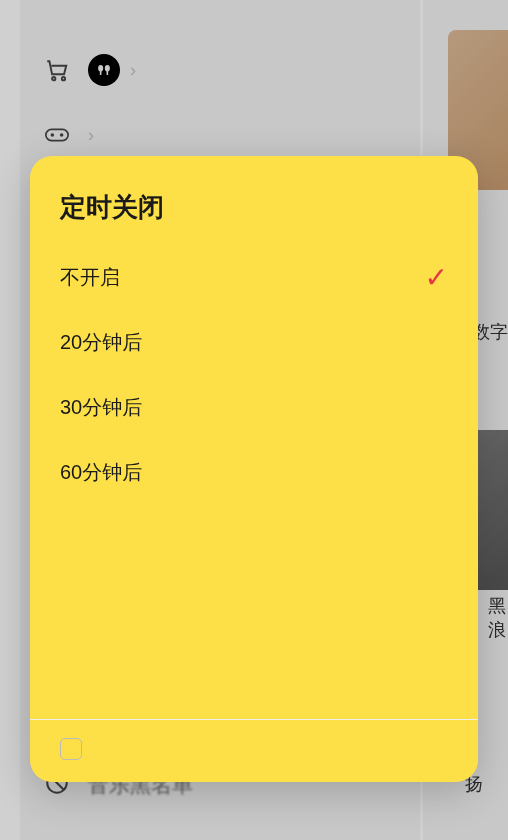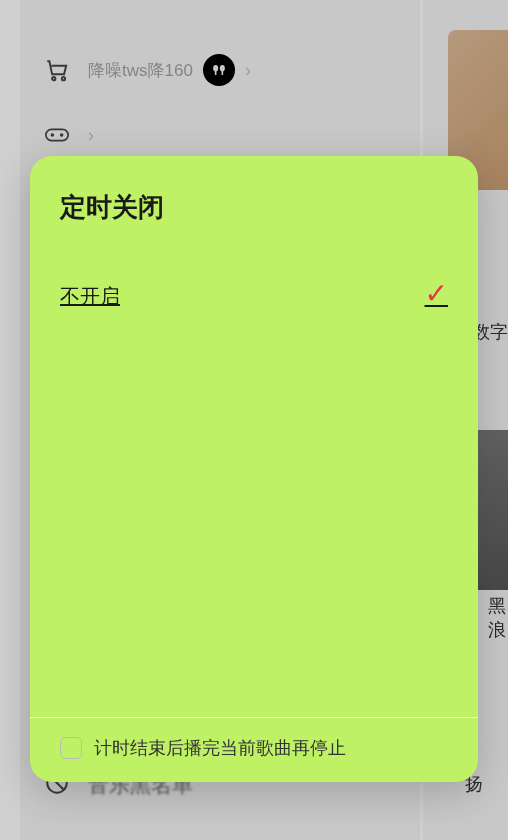--- a/index.html
+++ b/index.html
@@ -130,48 +130,47 @@
       background: rgba(0, 0, 0, 0.15);
     }
     
     
     .modal {
       position: absolute;
       left: 30px;
       top: 156px;
       width: 448px;
       height: 626px;
-      background: #bef264;
+      background: #fde047;
       border-radius: 22px;
       box-shadow: 0 10px 40px rgba(0,0,0,0.2);
       display: flex;
       flex-direction: column;
     }
     
     .modal-title {
       padding: 34px 30px 20px 30px;
       font-size: 26px;
       font-weight: 700;
       color: #1a1a1a;
     }
     
     .modal-list {
       flex: 1;
       padding: 0 30px;
     }
     
     .modal-option {
       display: flex;
-      align-items: flex-end;
+      align-items: center;
       justify-content: space-between;
       height: 65px;
       font-size: 20px;
       color: #1a1a1a;
       cursor: pointer;
-      text-decoration: underline;
     }
     
     .modal-option .check {
       color: #e63946;
       font-size: 28px;
       font-weight: normal;
     }
     
     .modal-footer {
       border-top: 1px solid #eee;
@@ -211,21 +210,20 @@
     <div style="height:36px"></div>
 
     <div class="bg-list-item">
       <span class="bg-icon">
         <svg width="26" height="26" viewBox="0 0 24 24" class="cart-svg">
           <circle cx="9" cy="20" r="1.5"></circle>
           <circle cx="18" cy="20" r="1.5"></circle>
           <path d="M3 4h2l2.5 12h11l2-8H7"></path>
         </svg>
       </span>
-      <span class="bg-subtitle">降噪tws降160</span>
       <span class="bg-earbuds">
         <svg width="20" height="20" viewBox="0 0 24 24" fill="#fff">
           <ellipse cx="8" cy="10" rx="3" ry="4"></ellipse>
           <ellipse cx="16" cy="10" rx="3" ry="4"></ellipse>
           <rect x="7" y="12" width="2" height="6" rx="1"></rect>
           <rect x="15" y="12" width="2" height="6" rx="1"></rect>
         </svg>
       </span>
       <span class="bg-chevron">›</span>
     </div>
@@ -265,19 +263,27 @@
 <div class="overlay"></div>
 
 <div class="modal">
   <div class="modal-title">定时关闭</div>
 
   <div class="modal-list">
     <div class="modal-option">
       <span>不开启</span>
       <span class="check">✓</span>
     </div>
+    <div class="modal-option">
+      <span>20分钟后</span>
+    </div>
+    <div class="modal-option">
+      <span>30分钟后</span>
+    </div>
+    <div class="modal-option">
+      <span>60分钟后</span>
+    </div>
   </div>
 
   <div class="modal-footer">
     <span class="modal-checkbox"></span>
-    <span class="modal-footer-text">计时结束后播完当前歌曲再停止</span>
   </div>
 </div>
 
 </body></html>

